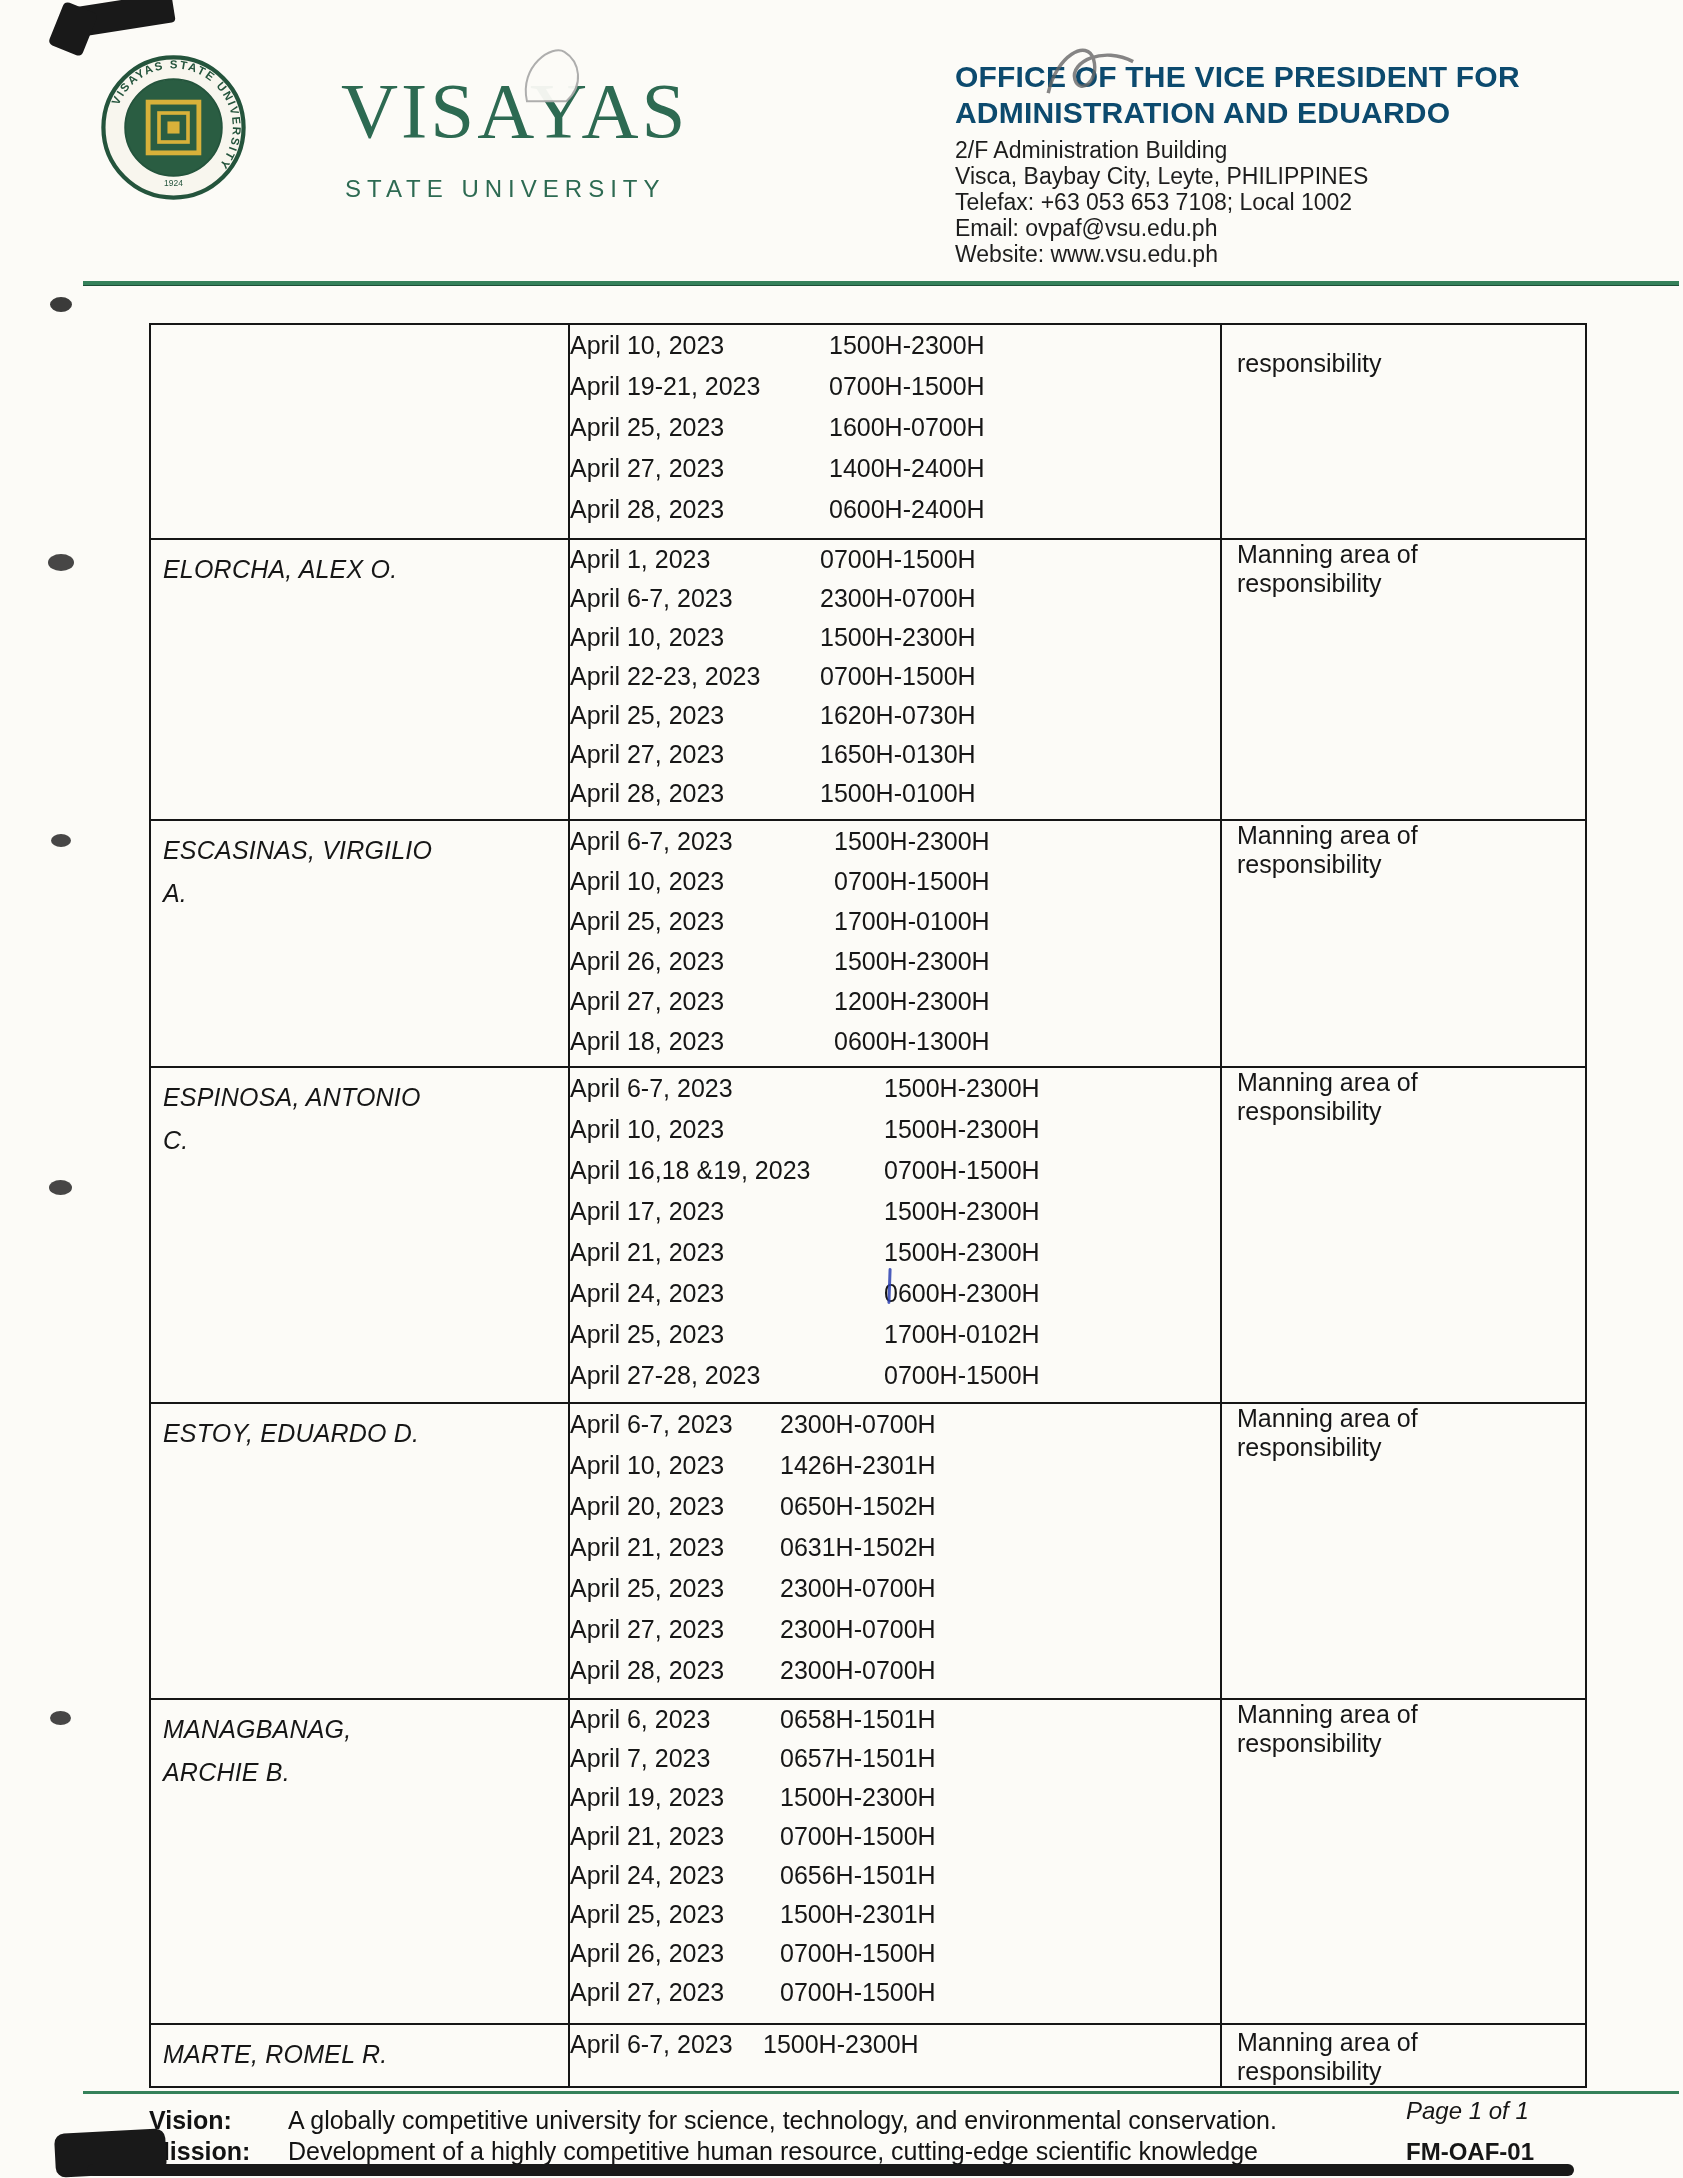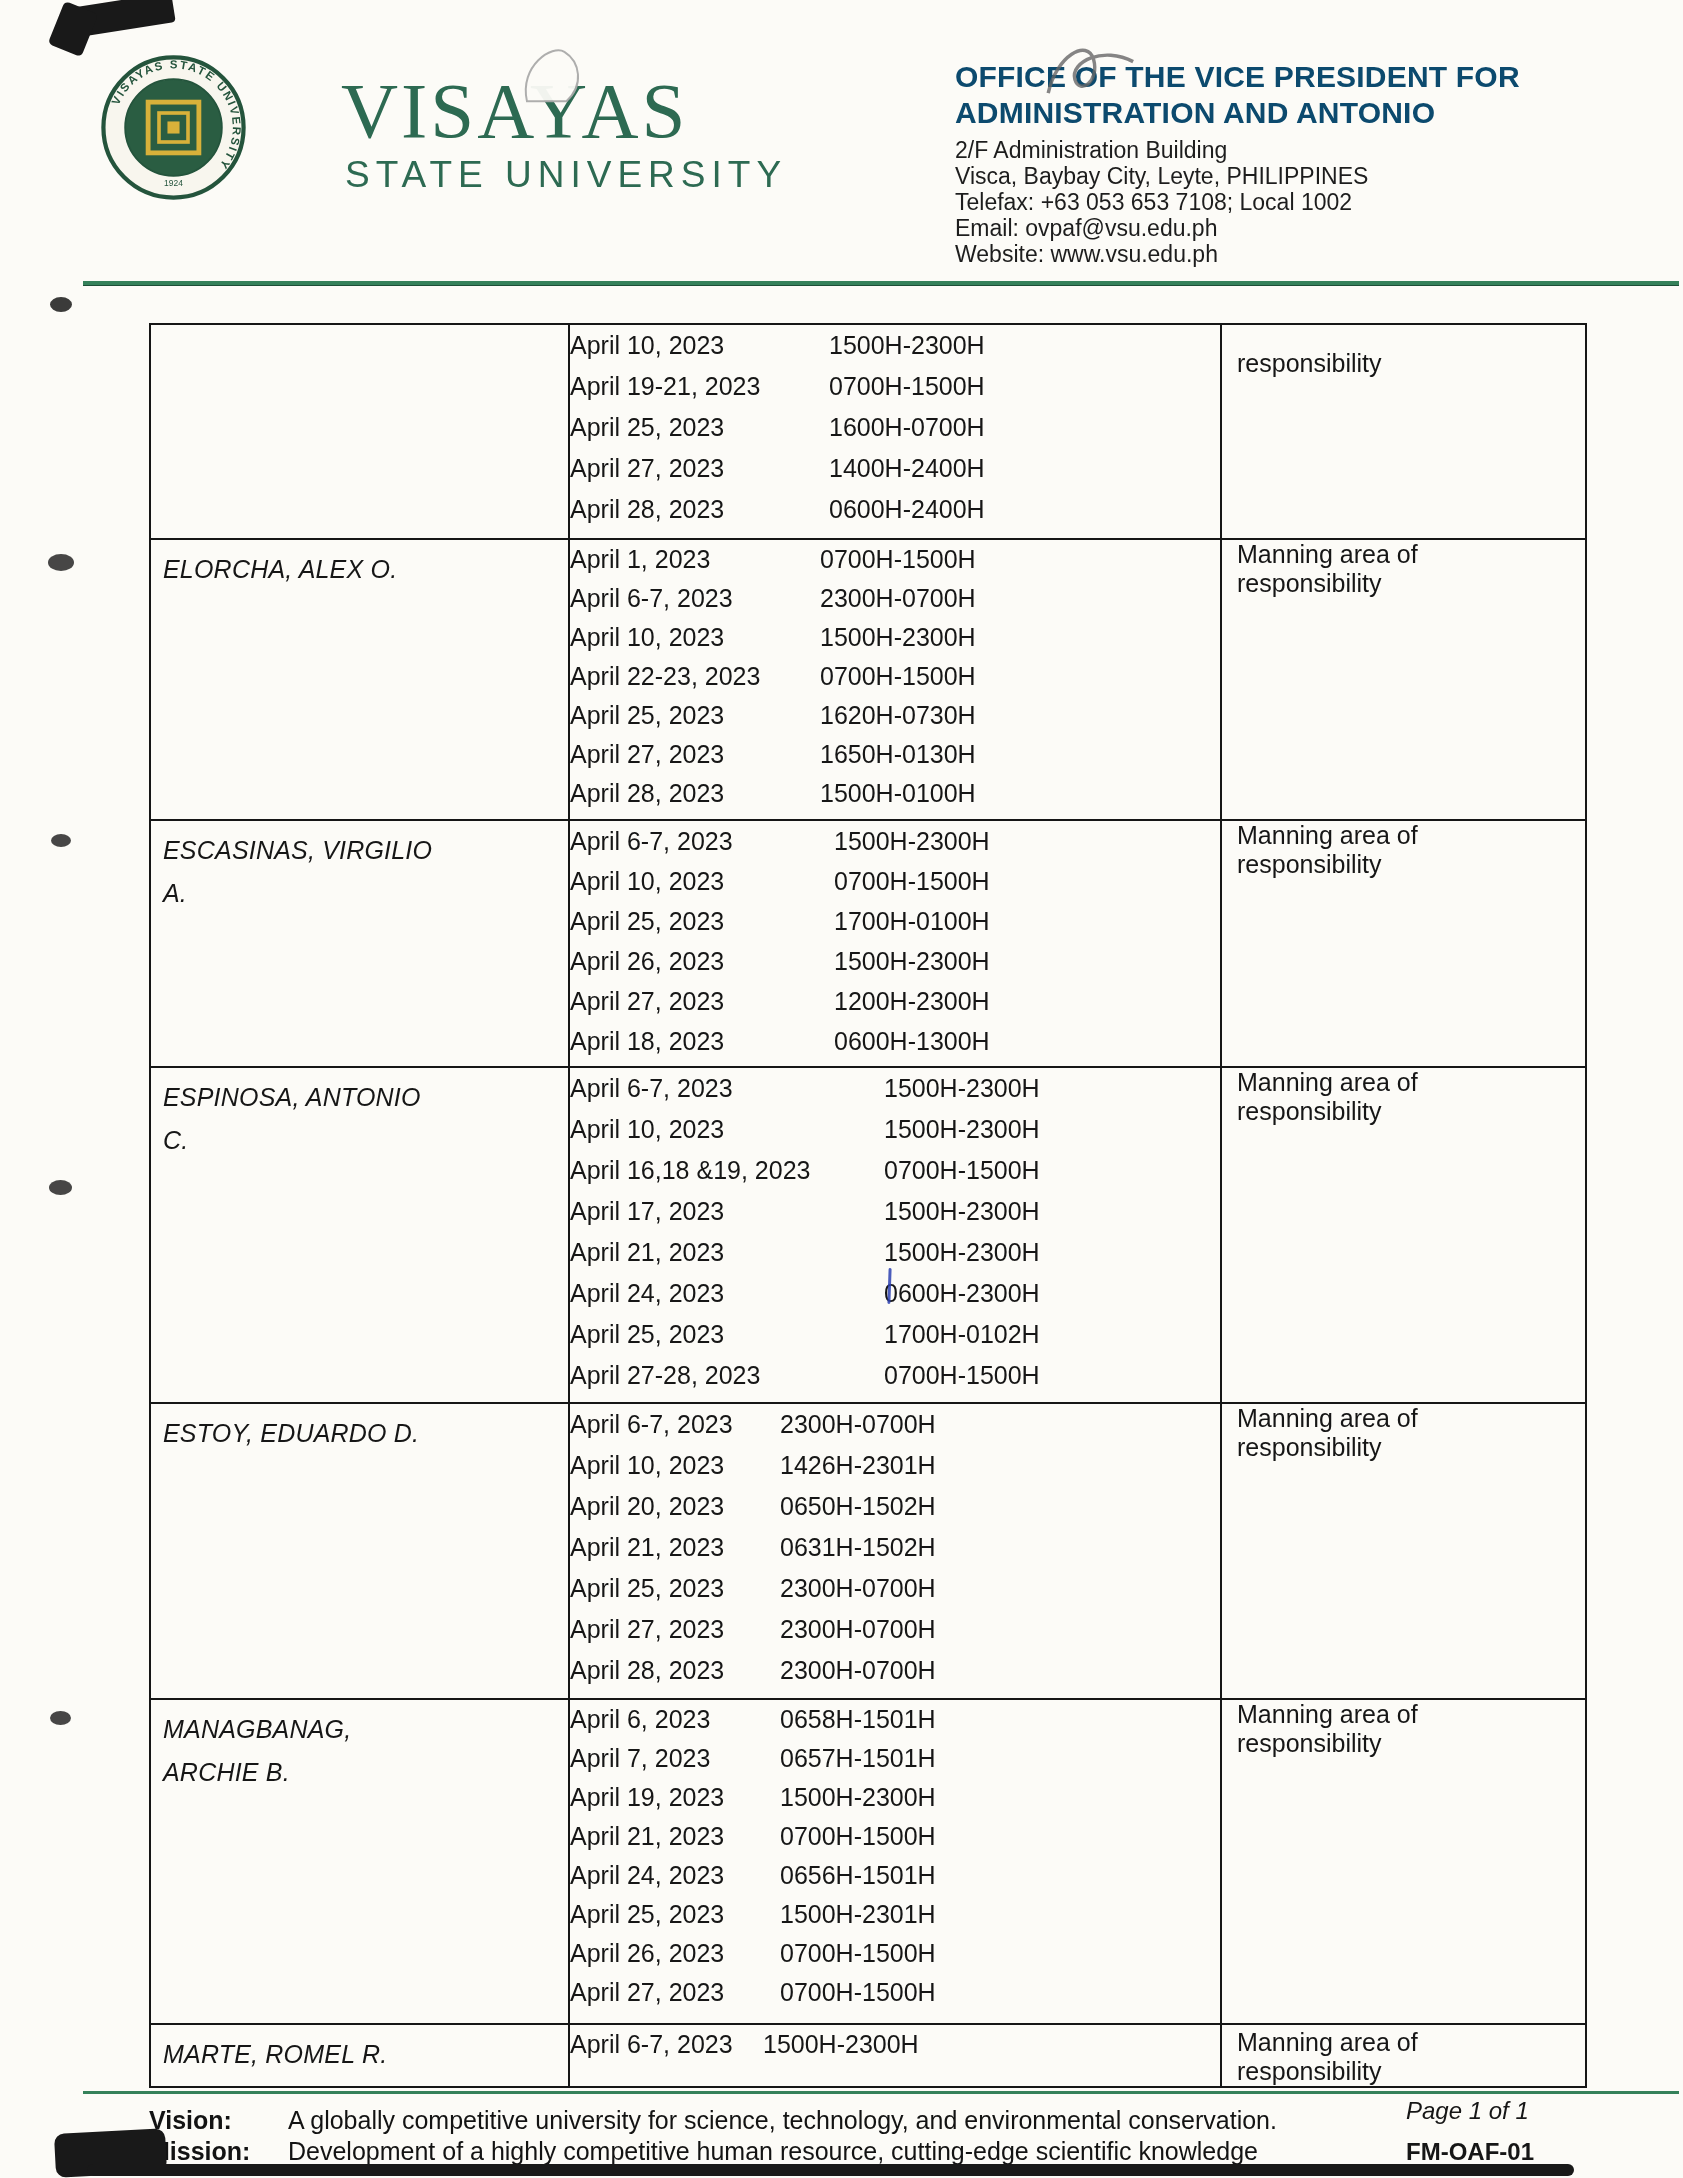--- a/index.html
+++ b/index.html
@@ -10,21 +10,21 @@
     font-family:"Liberation Sans","DejaVu Sans",sans-serif;color:#161616;
   }
   
   .seal{position:absolute;left:101px;top:55px;width:145px;height:145px;}
   .wordmark{position:absolute;left:341px;top:65px;color:var(--brand-green,#2d6a52);}
   .wordmark-main{
     font-family:"Liberation Serif","DejaVu Serif",serif;
     font-size:79px;line-height:91px;letter-spacing:3px;font-weight:400;
   }
   .wordmark-sub{
-    font-size:37px;line-height:34px;letter-spacing:6px;margin-top:2px;margin-left:4px;
+    font-size:24px;line-height:34px;letter-spacing:6px;margin-top:16px;margin-left:4px;
     font-weight:400;
   }
   .office-block{position:absolute;left:955px;top:59px;width:574px;}
   .office-title{font-size:30px;line-height:36px;font-weight:bold;color:#0c4a6e;letter-spacing:0.2px;}
   .office-contacts{margin-top:6px;}
   .office-contacts div{font-size:23px;line-height:26px;color:#1d1d1d;}
   .rule-top{position:absolute;left:83px;top:281px;width:1596px;height:4px;
     background:var(--rule-green,#35815a);border-bottom:1px solid #1e4f38;}
   
   table.duty{
@@ -110,21 +110,21 @@
     </svg>
   </div>
 
   <div class="wordmark">
     <div class="wordmark-main">VISAYAS</div>
     <div class="wordmark-sub">STATE UNIVERSITY</div>
   </div>
 
   <div class="office-block">
     <div class="office-title">OFFICE OF THE VICE PRESIDENT FOR</div>
-    <div class="office-title">ADMINISTRATION AND ANTONIO</div>
+    <div class="office-title">ADMINISTRATION AND EDUARDO</div>
     <div class="office-contacts">
       <div>2/F Administration Building</div>
       <div>Visca, Baybay City, Leyte, PHILIPPINES</div>
       <div>Telefax: +63 053 653 7108; Local 1002</div>
       <div>Email: ovpaf@vsu.edu.ph</div>
       <div>Website: www.vsu.edu.ph</div>
     </div>
   </div>
 
   <div class="rule-top"></div>

